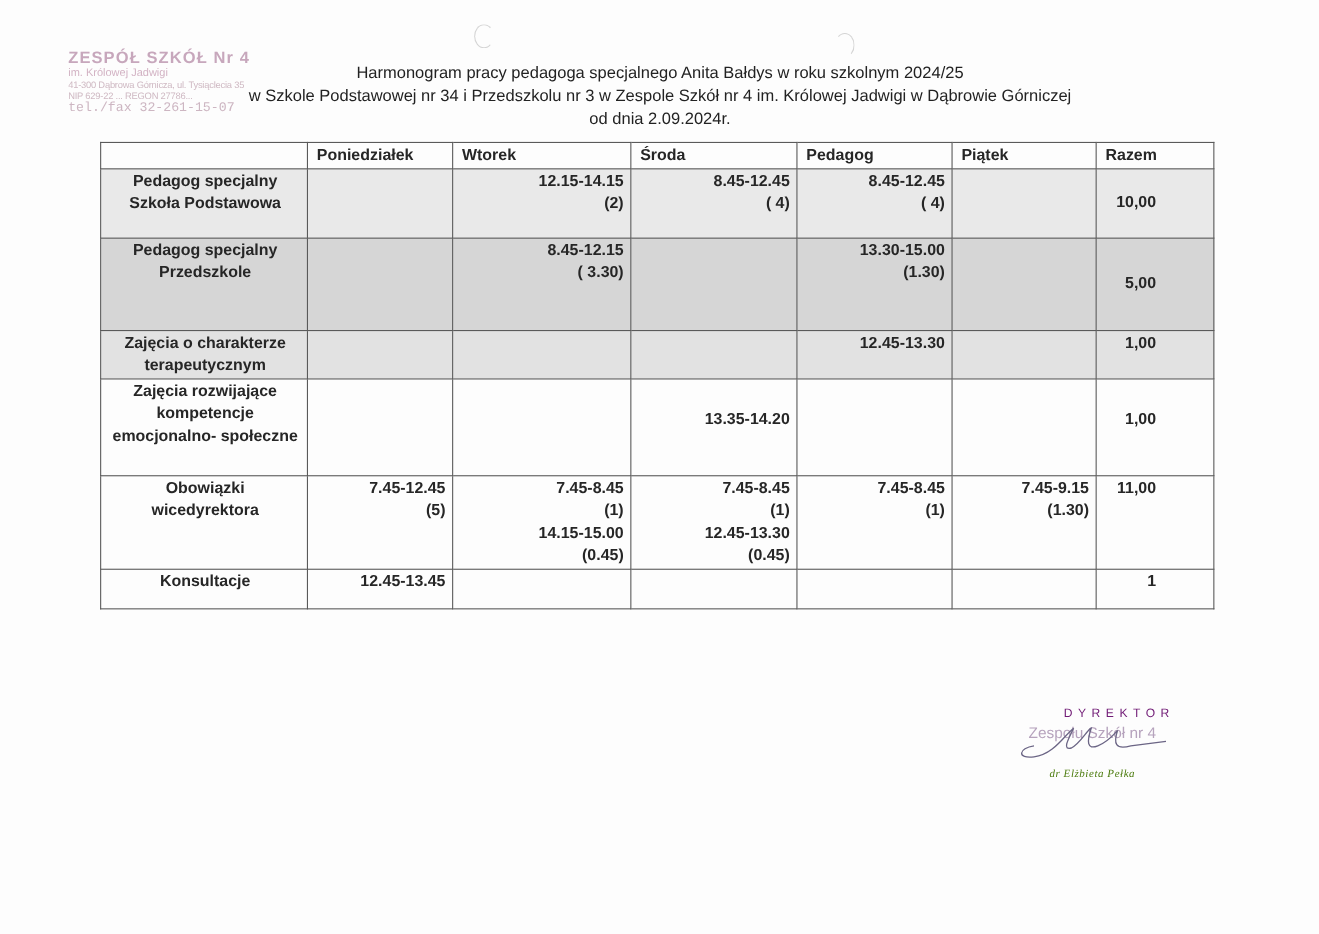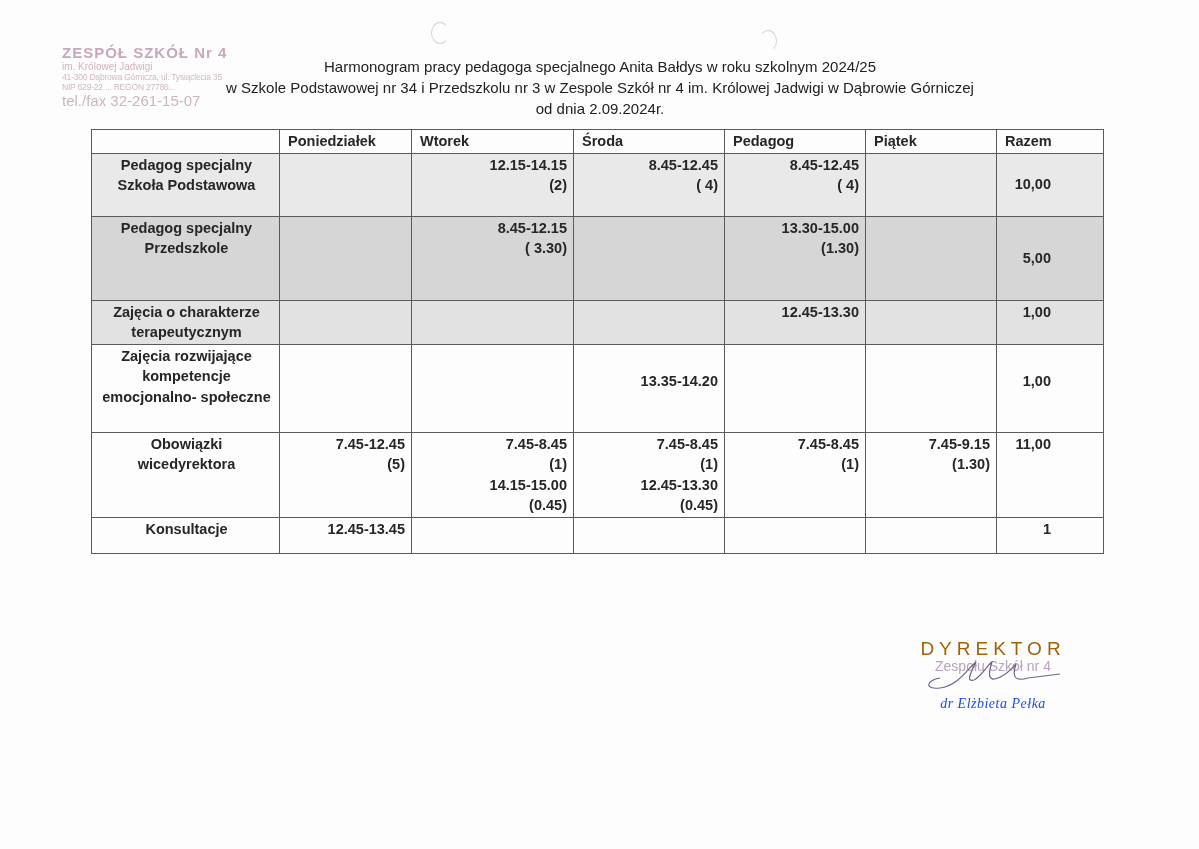--- a/index.html
+++ b/index.html
@@ -9,21 +9,21 @@
   }
   .page { position: absolute; left: 0; top: 0; width: 1199px; height: 849px; background: #fdfdfd; }
   .punch { position: absolute; width: 16px; height: 20px; border: 1px solid #d4d4d4; border-radius: 50%; border-right-color: transparent; }
   .punch.p1 { left: 431px; top: 22px; }
   .punch.p2 { left: 759px; top: 30px; border-right-color: #d4d4d4; border-left-color: transparent; border-bottom-color: transparent; }
 
   .stamp-school { position: absolute; left: 62px; top: 44px; width: 190px; color: #c9a8b8; text-align: left; line-height: 1.15; }
   .stamp-school .l1 { font-size: 15px; letter-spacing: 1px; font-weight: bold; color: #c7a7bc; }
   .stamp-school .l2 { font-size: 10px; color: #d3b3c4; }
   .stamp-school .l3, .stamp-school .l4 { font-size: 8.5px; color: #cfb9c3; letter-spacing: -0.2px; white-space: nowrap; }
-  .stamp-school .l5 { font-size: 15px; color: #cdb6c2; }
+  .stamp-school .l5 { font-size: 12px; color: #cdb6c2; font-family: Liberation Mono, monospace; }
 
   .header { position: absolute; left: 200px; top: 56px; width: 800px; text-align: center; font-size: 15px; line-height: 21px; color: #222; }
   .header div { white-space: nowrap; }
 
   table.sched {
     position: absolute; left: 91px; top: 129px; width: 1012px; border-collapse: collapse;
     font-size: 14.5px; color: #262626; table-layout: fixed;
   }
   table.sched td, table.sched th {
     border: 1px solid #5a5a5a; vertical-align: top; padding: 1px 6px; line-height: 20.5px; font-weight: bold;
@@ -34,23 +34,23 @@
   table.sched td.val { text-align: right; }
   table.sched td.sum { text-align: right; padding-right: 52px; }
   table.sched td.sum.mid { vertical-align: middle; }
   tr.shade1 td { background: #e9e9e9; }
   tr.shade2 td { background: #d6d6d6; }
   tr.shade3 td { background: #e2e2e2; }
   .bold { font-weight: bold; }
   .cellline { display: block; }
 
   .sig { position: absolute; left: 918px; top: 640px; width: 150px; text-align: center; }
-  .sig .title { font-size: 19px; letter-spacing: 5px; color: #a16207; line-height: 18px; }
+  .sig .title { font-size: 11px; letter-spacing: 5px; color: #701a75; line-height: 18px; text-align: right; }
   .sig .sub { font-size: 14px; color: #b6a3bd; line-height: 16px; }
-  .sig .name { font-family: "Liberation Serif", "DejaVu Serif", serif; font-style: italic; font-size: 14px; color: #1d4ed8; letter-spacing: 0.5px; line-height: 16px; margin-top: 4px; }
+  .sig .name { font-family: "Liberation Serif", "DejaVu Serif", serif; font-style: italic; font-size: 10px; color: #4d7c0f; letter-spacing: 0.5px; line-height: 16px; margin-top: 4px; }
   .sig svg { position: absolute; left: 0; top: 16px; }
 </style>
 </head>
 <body>
 
 <div class="page">
 
   <div class="punch p1"></div>
   <div class="punch p2"></div>
 

